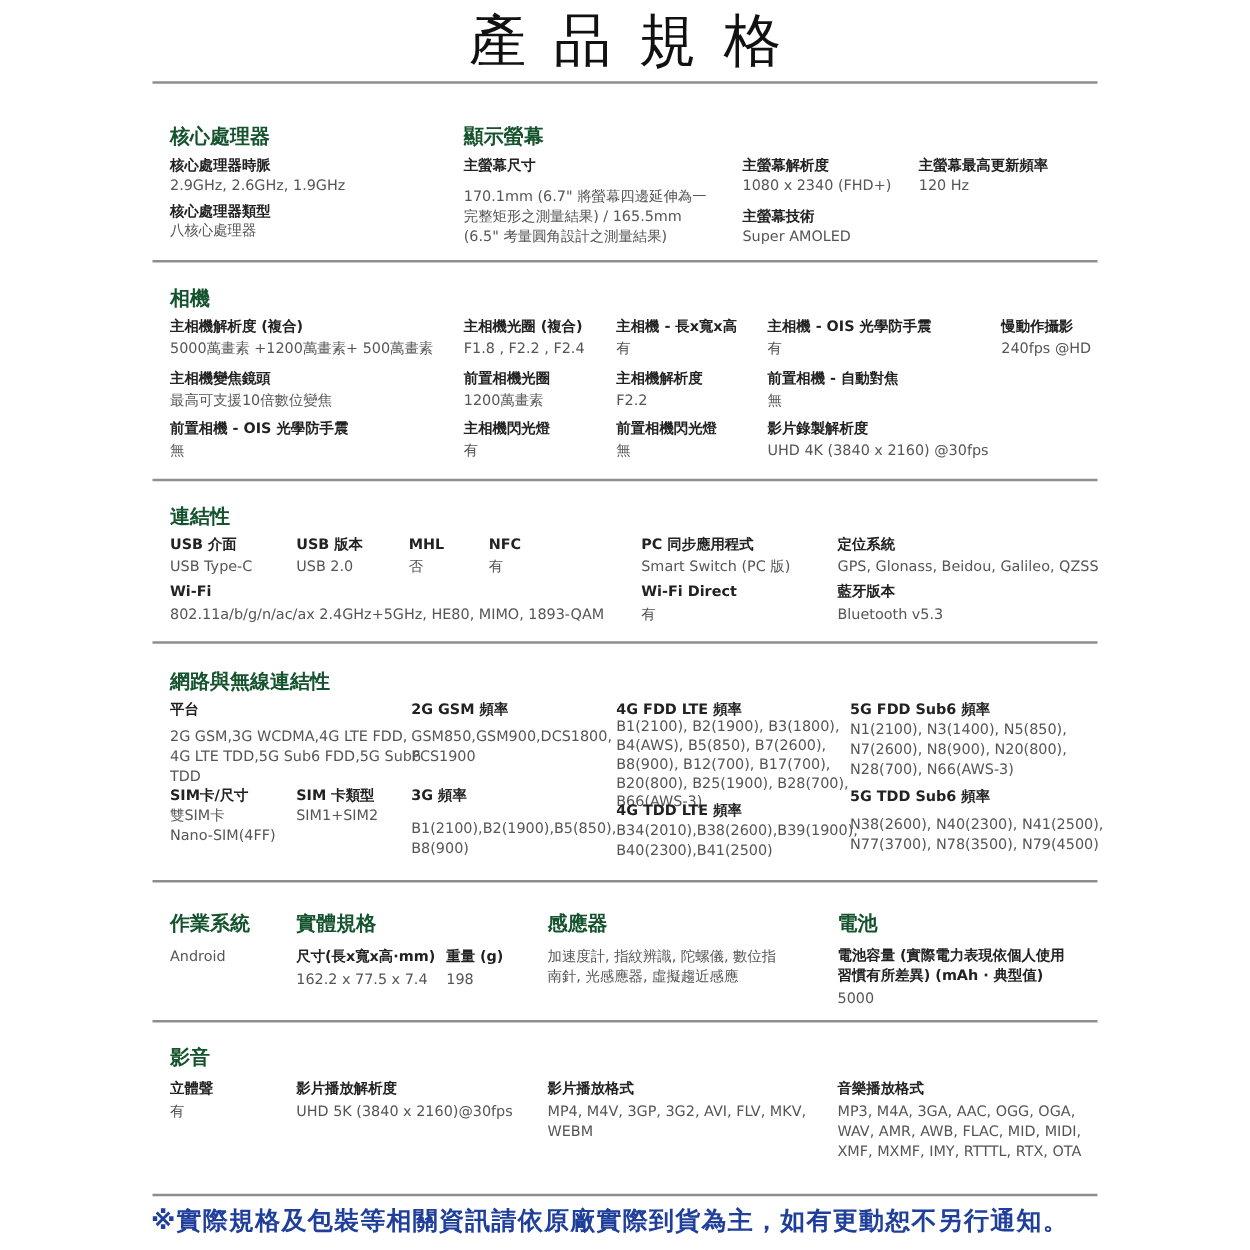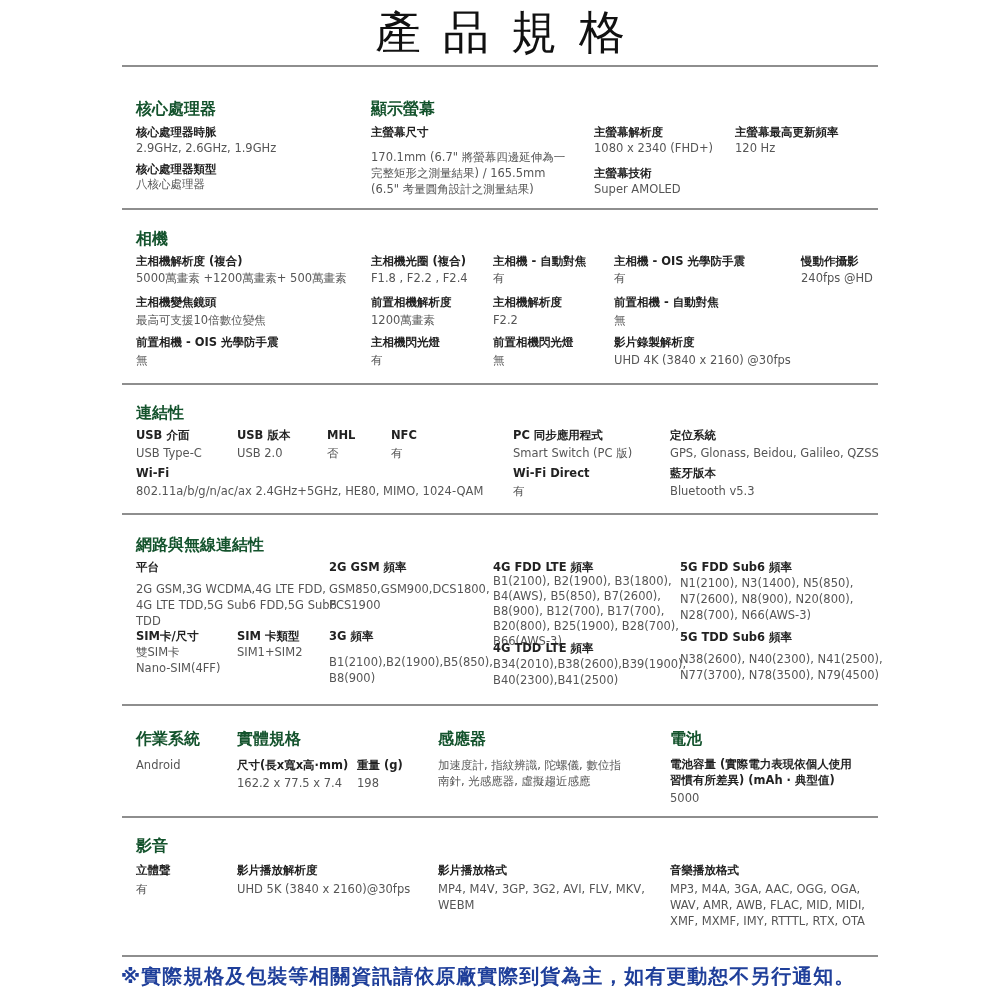--- a/index.html
+++ b/index.html
@@ -46,30 +46,30 @@
 </div>
 <div class="abs sep" style="top:208px"></div>
 
 <div>
   <div class="abs sec-title" style="left:136px;top:229px">相機</div>
 
   <div class="abs lbl" style="left:136px;top:253px">主相機解析度 (複合)</div>
   <div class="abs val nowrap" style="left:136px;top:270px">5000萬畫素 +1200萬畫素+ 500萬畫素</div>
   <div class="abs lbl" style="left:371px;top:253px">主相機光圈 (複合)</div>
   <div class="abs val nowrap" style="left:371px;top:270px">F1.8 , F2.2 , F2.4</div>
-  <div class="abs lbl" style="left:493px;top:253px">主相機 - 自動對焦</div>
+  <div class="abs lbl" style="left:493px;top:253px">主相機 - 長x寬x高</div>
   <div class="abs val nowrap" style="left:493px;top:270px">有</div>
   <div class="abs lbl" style="left:614px;top:253px">主相機 - OIS 光學防手震</div>
   <div class="abs val nowrap" style="left:614px;top:270px">有</div>
   <div class="abs lbl" style="left:801px;top:253px">慢動作攝影</div>
   <div class="abs val nowrap" style="left:801px;top:270px">240fps @HD</div>
 
   <div class="abs lbl" style="left:136px;top:294px">主相機變焦鏡頭</div>
   <div class="abs val nowrap" style="left:136px;top:312px">最高可支援10倍數位變焦</div>
-  <div class="abs lbl" style="left:371px;top:294px">前置相機解析度</div>
+  <div class="abs lbl" style="left:371px;top:294px">前置相機光圈</div>
   <div class="abs val nowrap" style="left:371px;top:312px">1200萬畫素</div>
   <div class="abs lbl" style="left:493px;top:294px">主相機解析度</div>
   <div class="abs val nowrap" style="left:493px;top:312px">F2.2</div>
   <div class="abs lbl" style="left:614px;top:294px">前置相機 - 自動對焦</div>
   <div class="abs val nowrap" style="left:614px;top:312px">無</div>
 
   <div class="abs lbl" style="left:136px;top:334px">前置相機 - OIS 光學防手震</div>
   <div class="abs val nowrap" style="left:136px;top:352px">無</div>
   <div class="abs lbl" style="left:371px;top:334px">主相機閃光燈</div>
   <div class="abs val nowrap" style="left:371px;top:352px">有</div>
@@ -88,21 +88,21 @@
   <div class="abs val nowrap" style="left:237px;top:445px">USB 2.0</div>
   <div class="abs lbl" style="left:327px;top:427px">MHL</div>
   <div class="abs val nowrap" style="left:327px;top:445px">否</div>
   <div class="abs lbl" style="left:391px;top:427px">NFC</div>
   <div class="abs val nowrap" style="left:391px;top:445px">有</div>
   <div class="abs lbl" style="left:513px;top:427px">PC 同步應用程式</div>
   <div class="abs val nowrap" style="left:513px;top:445px">Smart Switch (PC 版)</div>
   <div class="abs lbl" style="left:670px;top:427px">定位系統</div>
   <div class="abs val nowrap" style="left:670px;top:445px">GPS, Glonass, Beidou, Galileo, QZSS</div>
   <div class="abs lbl" style="left:136px;top:465px">Wi-Fi</div>
-  <div class="abs val nowrap" style="left:136px;top:483px">802.11a/b/g/n/ac/ax 2.4GHz+5GHz, HE80, MIMO, 1024-QAM</div>
+  <div class="abs val nowrap" style="left:136px;top:483px">802.11a/b/g/n/ac/ax 2.4GHz+5GHz, HE80, MIMO, 1893-QAM</div>
   <div class="abs lbl" style="left:513px;top:465px">Wi-Fi Direct</div>
   <div class="abs val nowrap" style="left:513px;top:483px">有</div>
   <div class="abs lbl" style="left:670px;top:465px">藍牙版本</div>
   <div class="abs val nowrap" style="left:670px;top:483px">Bluetooth v5.3</div>
 </div>
 <div class="abs sep" style="top:513px"></div>
 
 <div>
   <div class="abs sec-title" style="left:136px;top:535px">網路與無線連結性</div>
   <div class="abs lbl" style="left:136px;top:559px">平台</div>

